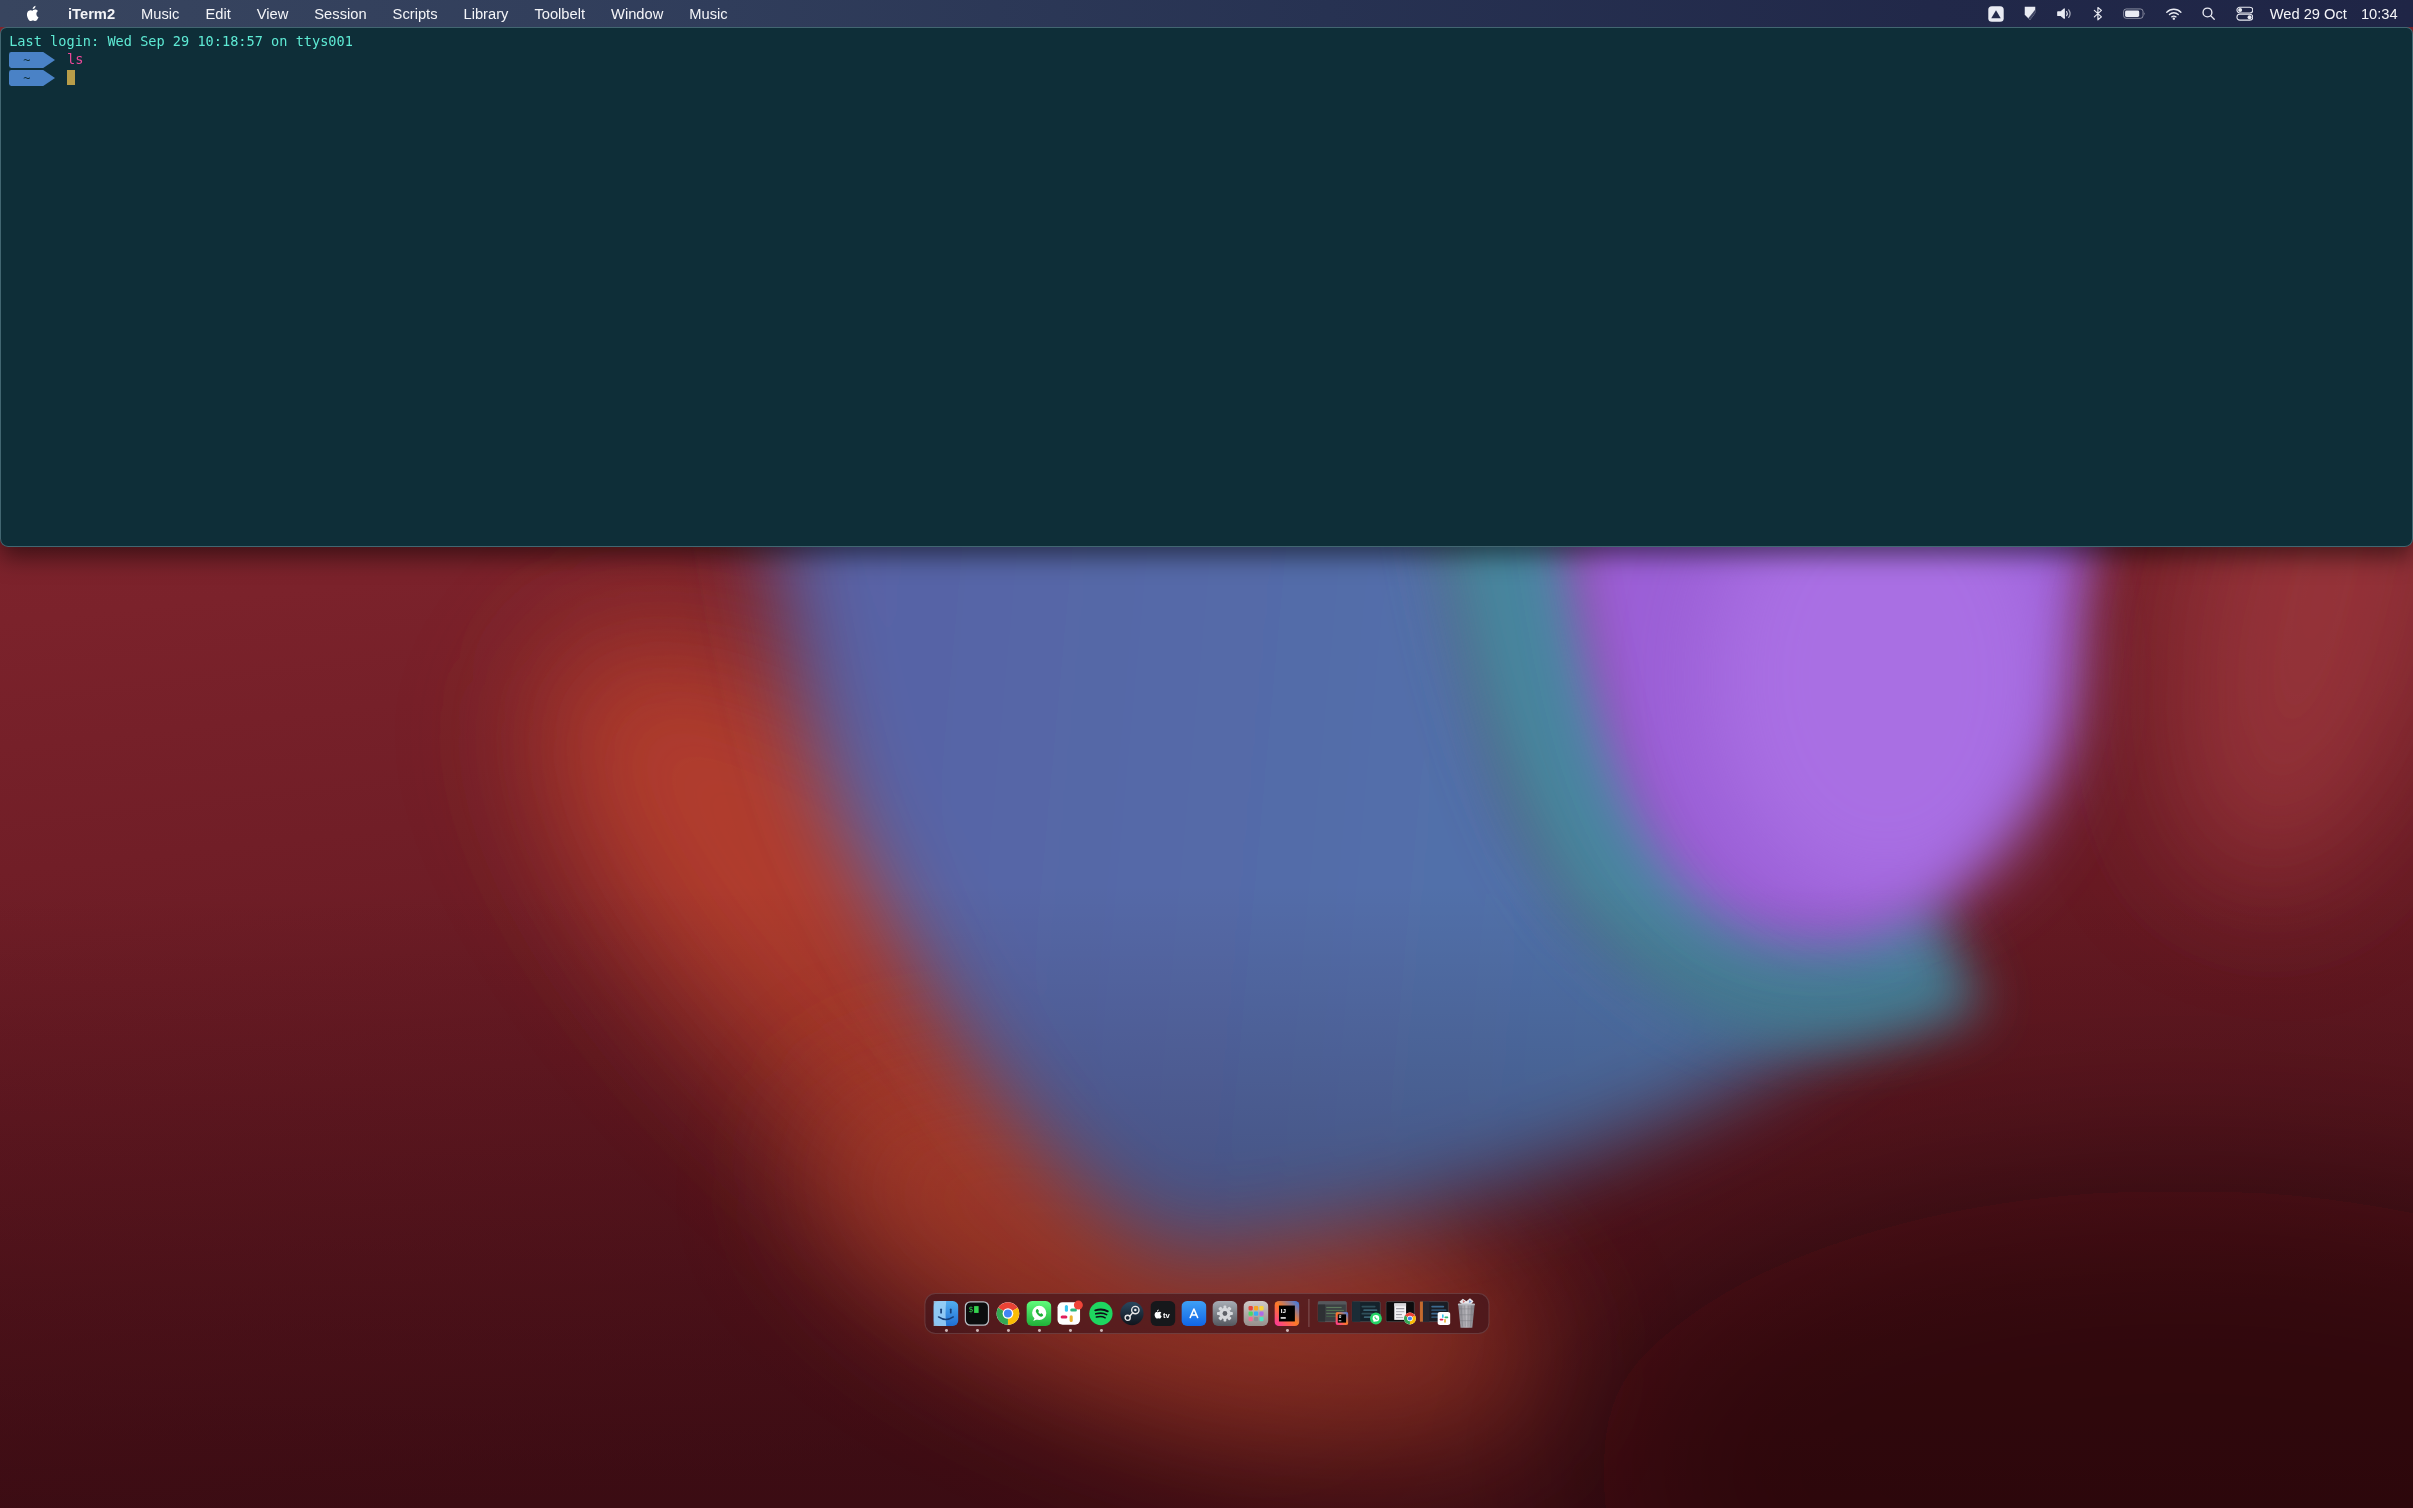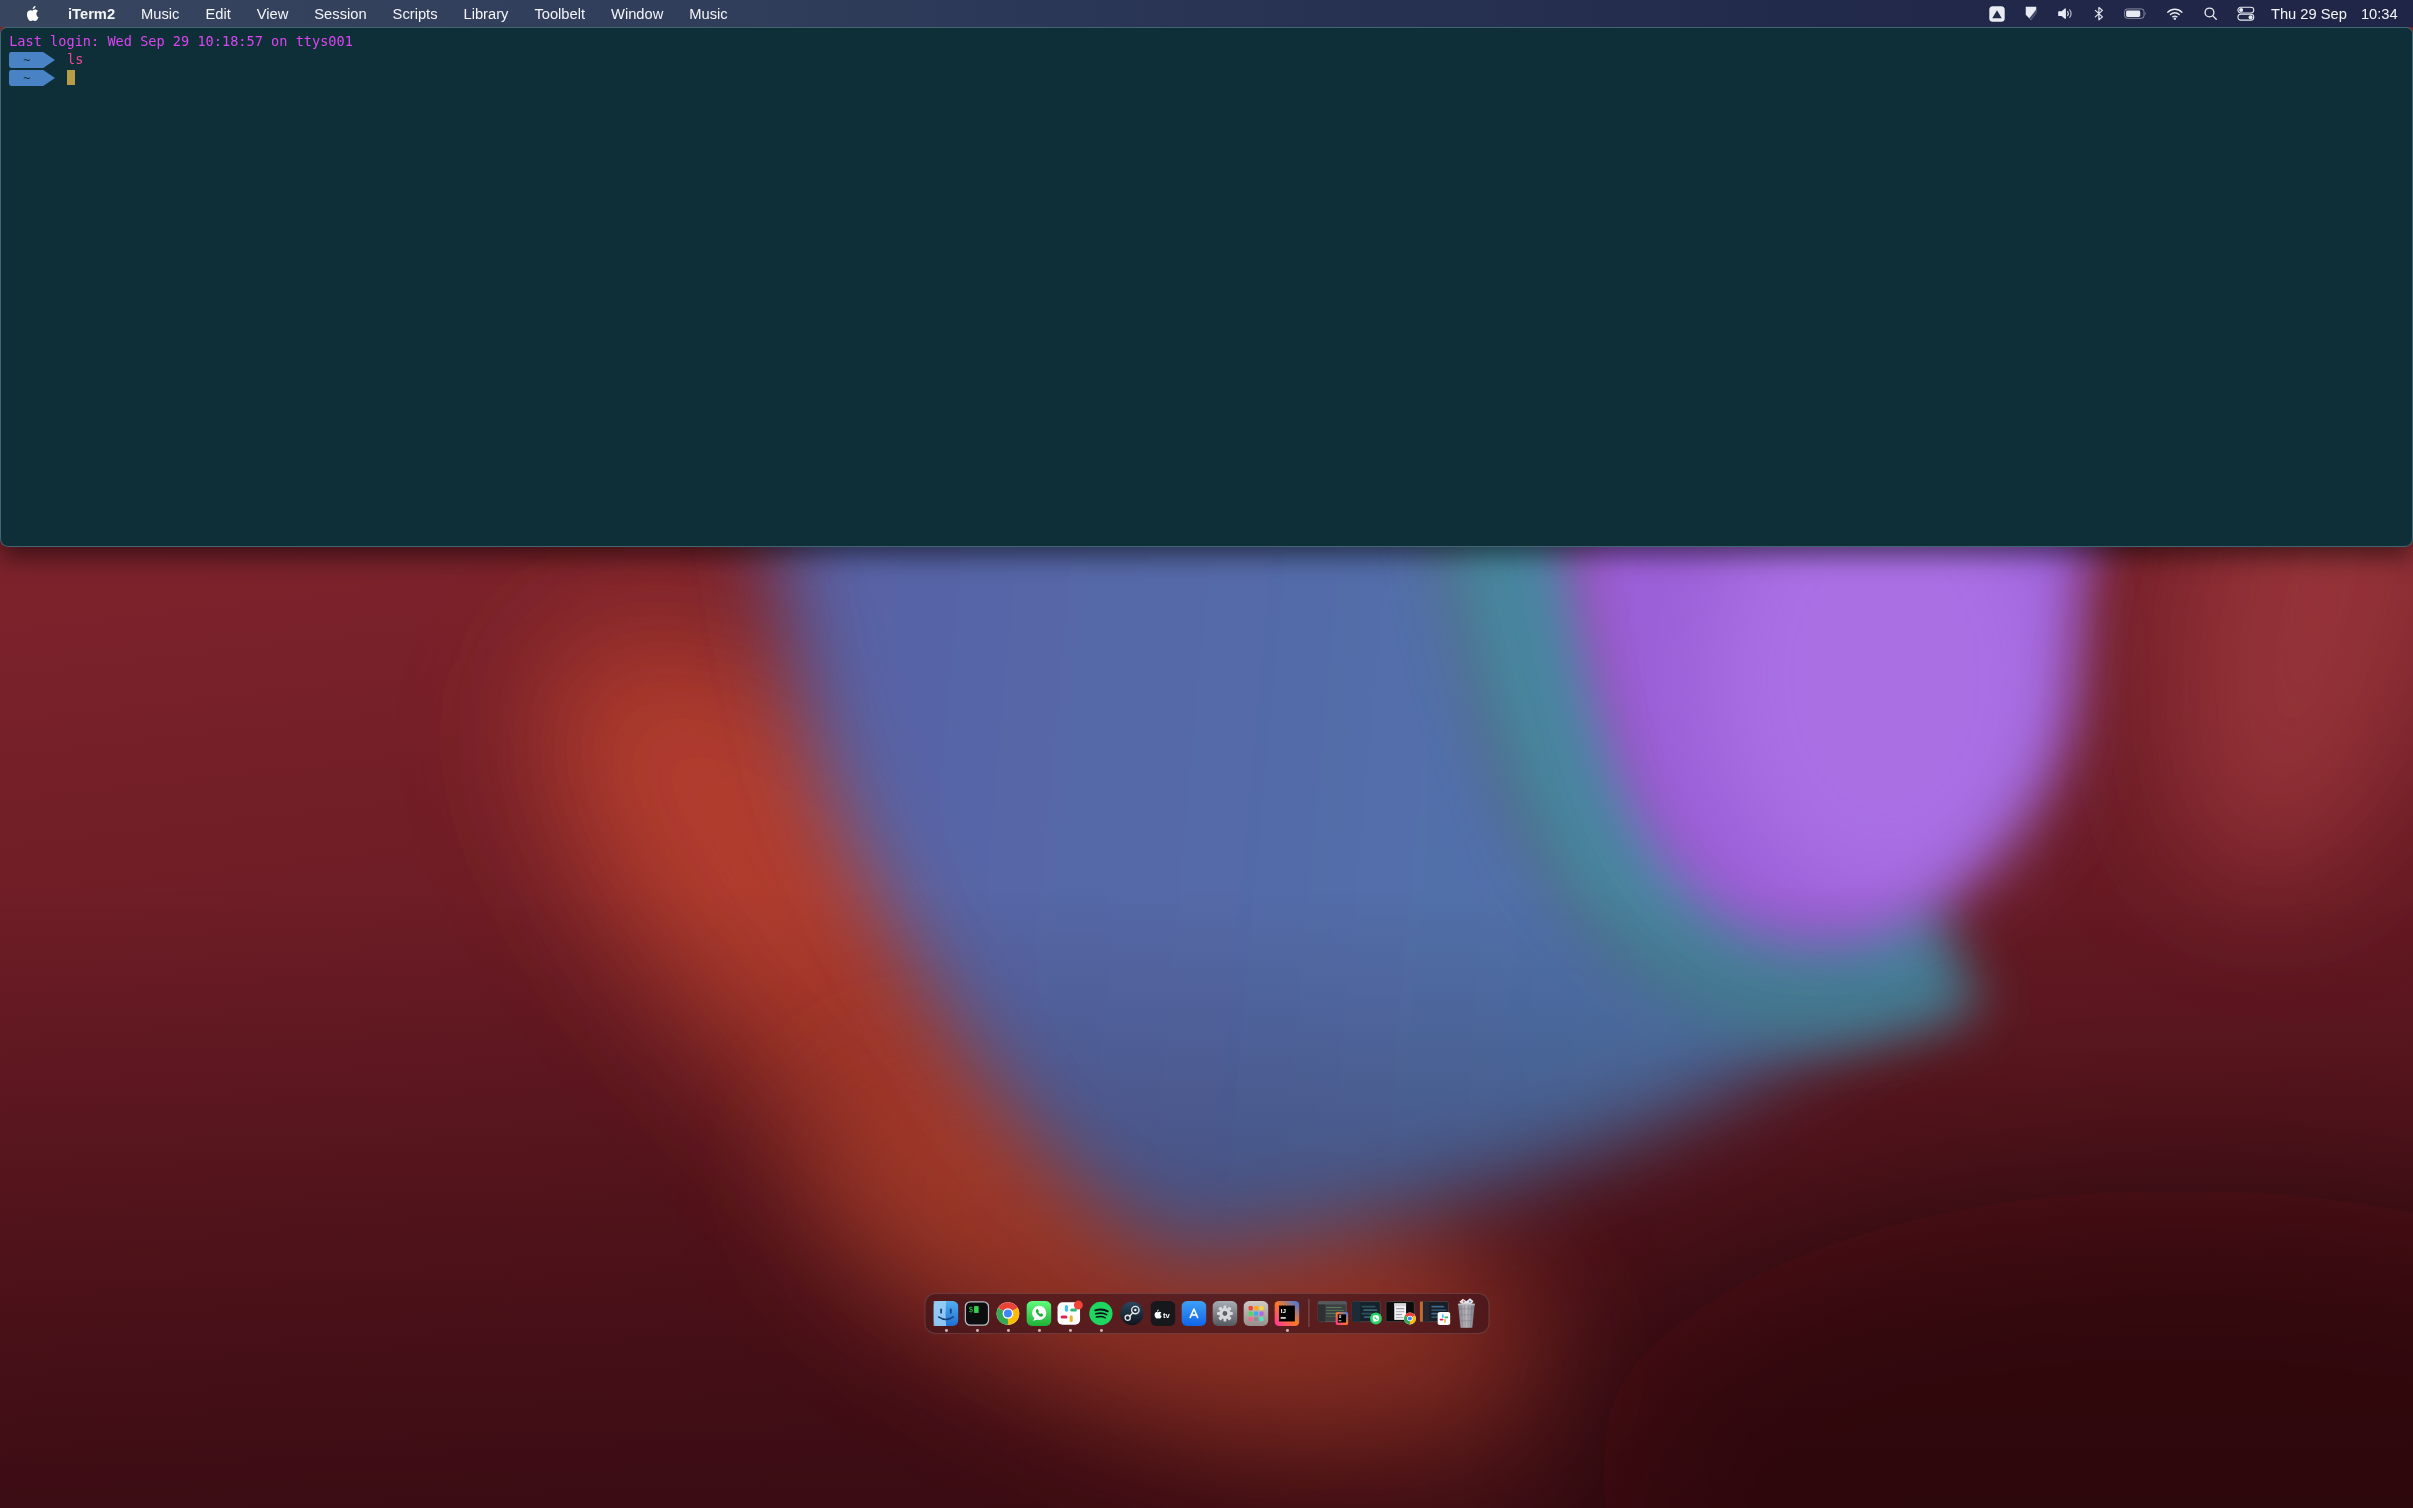--- a/index.html
+++ b/index.html
@@ -20,21 +20,21 @@
   .mb-clock { display:flex; align-items:center; padding:0 15.3px 0 7px; font-size:14.7px; }
   .mb-clock .date { margin-right:14px; }
 
   
   #terminal { position:absolute; top:27px; left:0; width:2413px; height:520px; z-index:20;
     background:#0e2e38; border:0.6px solid rgba(110,150,160,0.55); border-radius:6.5px 6.5px 8.2px 8.2px;
     box-shadow:0 9.4px 23.6px rgba(0,0,0,0.5);
     font-family:"DejaVu Sans Mono",monospace; font-size:13.6px; line-height:17.7px;
     padding:5.3px 5.9px 0 8.2px; }
   .t-line { height:17.7px; white-space:pre; }
-  .t-gray { color:#d946ef; }
+  .t-gray { color:#5eead4; }
   .t-blue { color:#4285cd; }
   .prompt-line { display:flex; align-items:center; height:17.7px; }
   .p-cmd { color:#ec4899; margin-left:11.8px; }
   .p-cursor { width:8.2px; height:15.3px; background:#b89d49; margin-left:11.8px; }
 
   
   #dock { position:absolute; left:50%; transform:translateX(-50%); bottom:6.5px; height:41px; z-index:30;
     background:rgba(62,19,28,0.62); border:0.6px solid rgba(255,255,255,0.14); border-radius:11.2px;
     display:flex; align-items:center; padding:0 5.9px; }
   .dock-item { width:31px; height:41px; display:flex; align-items:center; justify-content:center; position:relative; }
@@ -178,21 +178,21 @@
       </span>
       <span class="st-icon">
         <svg width="17.7" height="15.3" viewBox="0 0 30 26" fill="none" stroke="#e9ebf3" stroke-width="1.8">
           <rect x="1.5" y="2" width="27" height="10" rx="5"></rect>
           <circle cx="7" cy="7" r="3.4" fill="#e9ebf3" stroke="none"></circle>
           <rect x="1.5" y="14" width="27" height="10" rx="5"></rect>
           <circle cx="23" cy="19" r="3.4" fill="#e9ebf3" stroke="none"></circle>
         </svg>
       </span>
       <span class="mb-clock">
-        <span class="date">Thu 29 Sep</span>
+        <span class="date">Wed 29 Oct</span>
         <span class="time">10:34</span>
       </span>
     </div>
   </div>
 
   <div id="terminal">
     <div class="t-line t-gray">Last login: Wed Sep 29 10:18:57 on ttys001</div>
     <div class="prompt-line">
       <svg width="46" height="16" viewBox="0 0 78 27" style="font-size:23px">
         <path d="M4 0 H58 L78 13.5 L58 27 H4 Q0 27 0 23 V4 Q0 0 4 0 Z" fill="#4a82c6"></path>

